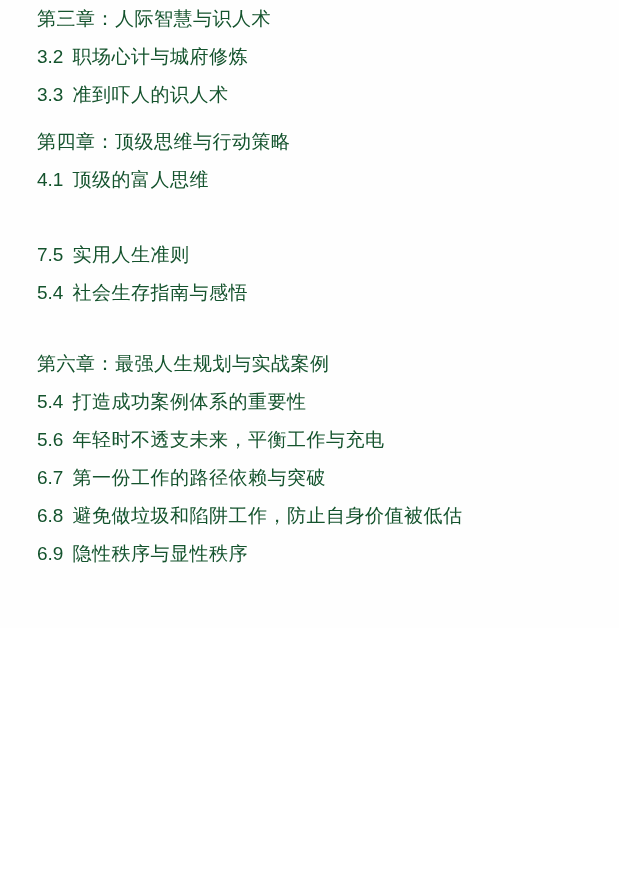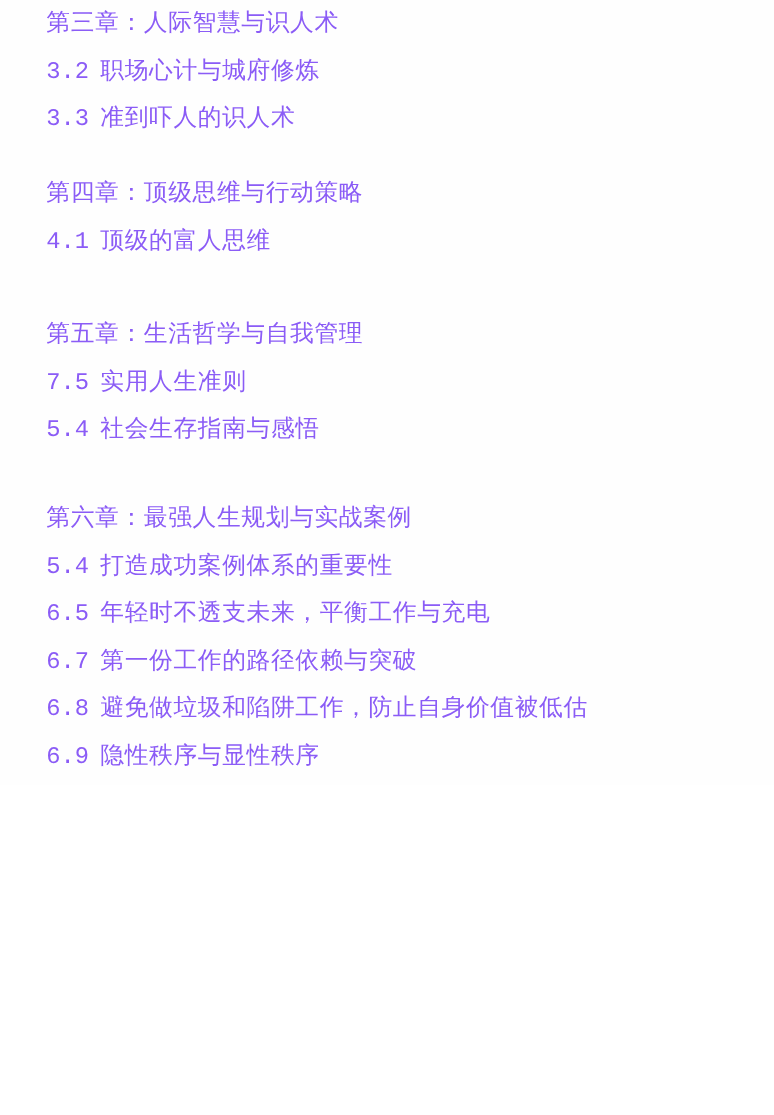--- a/index.html
+++ b/index.html
@@ -6,22 +6,22 @@
     margin: 0;
     padding: 0;
     background: #ffffff;
   }
   .page {
     position: relative;
     width: 619px;
     height: 628px;
     background: #fefefe;
     overflow: hidden;
-    font-family: Liberation Mono, monospace;
-    color: #8b5cf6;
+    font-family: Liberation Sans, sans-serif;
+    color: #14532d;
   }
   .toc {
     position: absolute;
     top: 0;
     left: 37px;
     right: 10px;
   }
   .line {
     height: 38px;
     line-height: 38px;
@@ -31,21 +31,21 @@
   }
   .chapter {
     font-weight: 400;
   }
   .item .num {
     display: inline-block;
     margin-right: 9px;
     letter-spacing: 0;
   }
   
-  .sec-gap-a { margin-top: 22px; }
+  .sec-gap-a { margin-top: 9px; }
   .sec-gap-b { margin-top: 37px; }
   .sec-gap-c { margin-top: 33px; }
 
   
   .wm {
     position: absolute;
     pointer-events: none;
   }
   .wm-dots {
     left: 402px;
@@ -84,36 +84,35 @@
     </section>
 
     <section class="sec-gap-a">
       <div class="line chapter">第四章：顶级思维与行动策略</div>
       <div class="line item">
         <span class="num">4.1</span><span class="txt">顶级的富人思维</span>
       </div>
     </section>
 
     <section class="sec-gap-b">
-      <div class="line chapter">第五章：生活哲学与自我管理</div>
       <div class="line item">
         <span class="num">7.5</span><span class="txt">实用人生准则</span>
       </div>
       <div class="line item">
         <span class="num">5.4</span><span class="txt">社会生存指南与感悟</span>
       </div>
     </section>
 
     <section class="sec-gap-c">
       <div class="line chapter">第六章：最强人生规划与实战案例</div>
       <div class="line item">
         <span class="num">5.4</span><span class="txt">打造成功案例体系的重要性</span>
       </div>
       <div class="line item">
-        <span class="num">6.5</span><span class="txt">年轻时不透支未来，平衡工作与充电</span>
+        <span class="num">5.6</span><span class="txt">年轻时不透支未来，平衡工作与充电</span>
       </div>
       <div class="line item">
         <span class="num">6.7</span><span class="txt">第一份工作的路径依赖与突破</span>
       </div>
       <div class="line item">
         <span class="num">6.8</span><span class="txt">避免做垃圾和陷阱工作，防止自身价值被低估</span>
       </div>
       <div class="line item">
         <span class="num">6.9</span><span class="txt">隐性秩序与显性秩序</span>
       </div>

